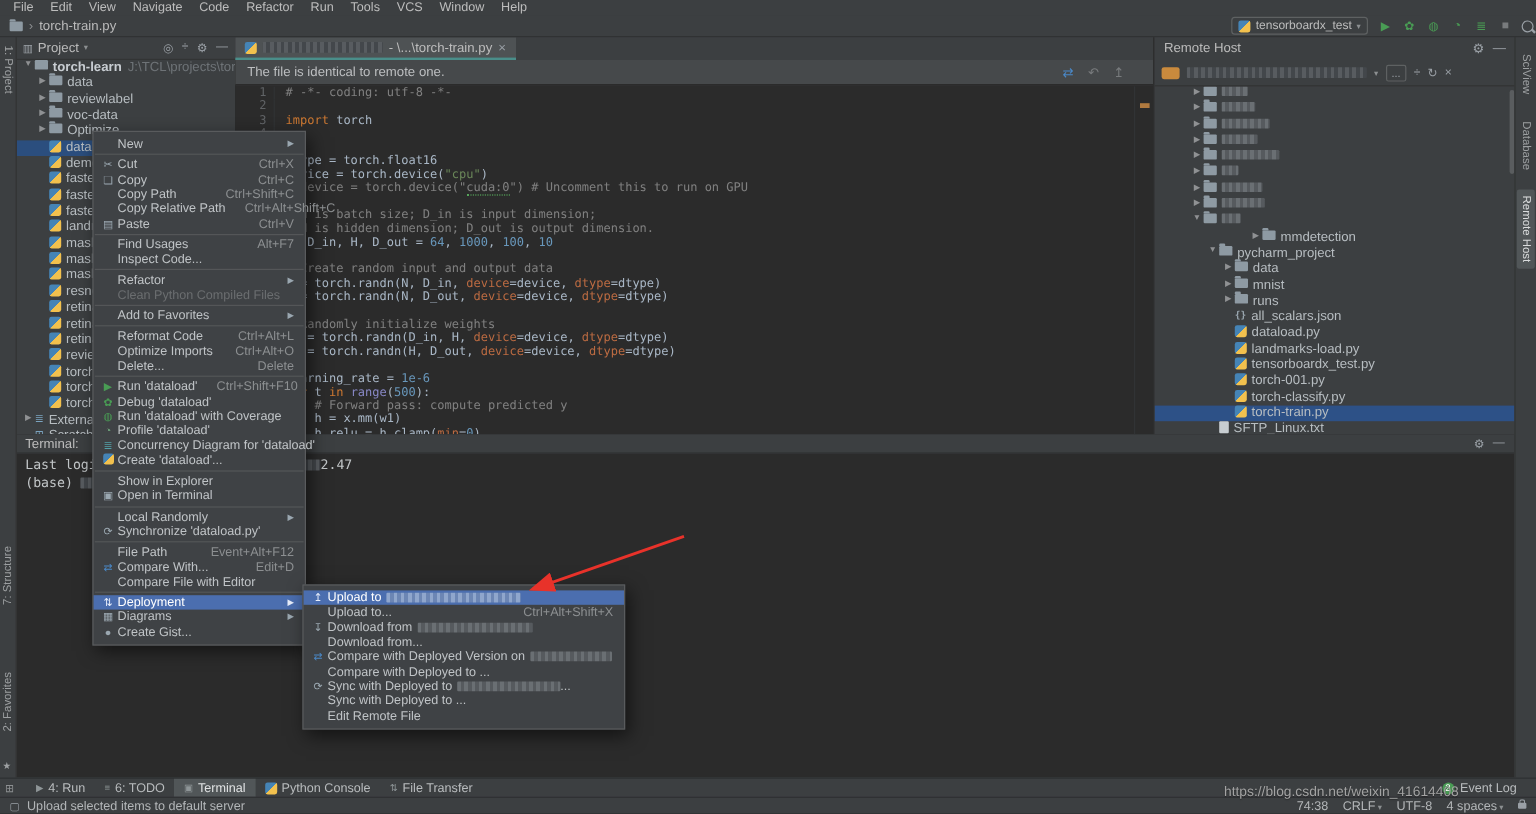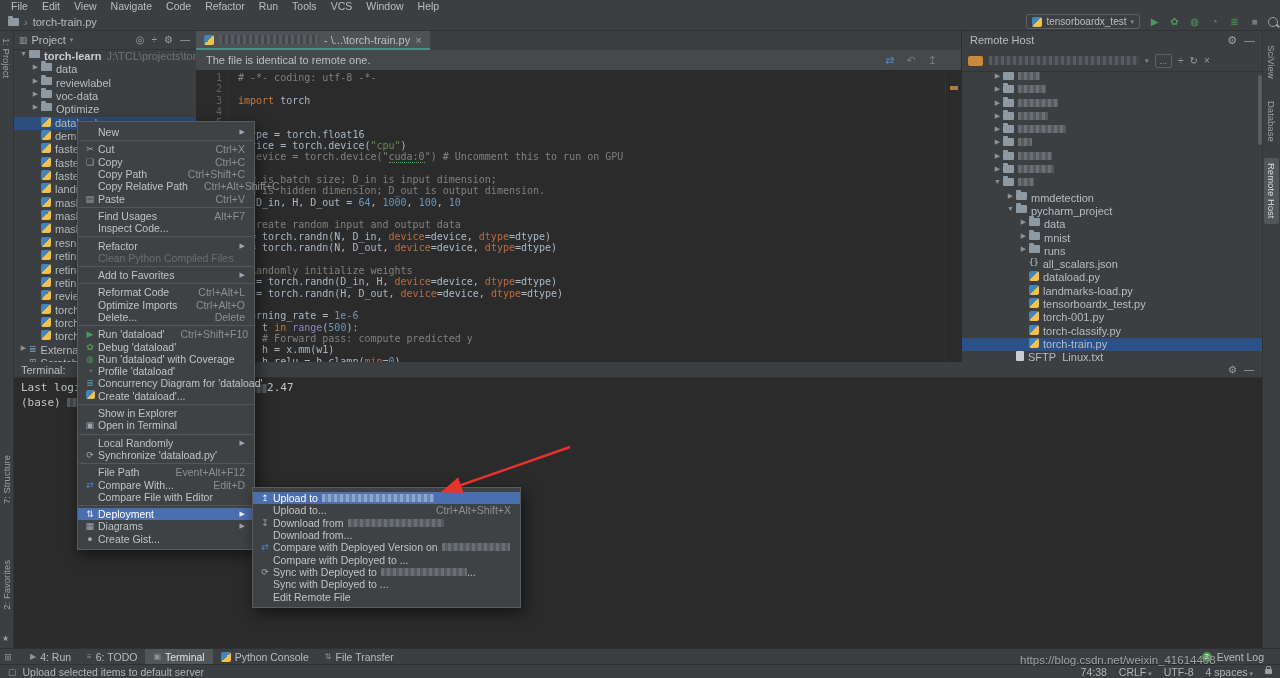--- a/index.html
+++ b/index.html
@@ -109,21 +109,21 @@
   .btab .glyph{font-size:8px;color:#8f9698;}
   #eventlog{margin-left:auto;display:flex;align-items:center;gap:5px;padding-right:16px;}
   #statusbar{position:absolute;left:0;top:664px;width:1280px;height:14px;background:#3c3f41;border-top:1px solid #2f3133;
              display:flex;align-items:center;font-size:10.5px;color:#b3b6b8;padding:0 8px;gap:6px;z-index:6;box-sizing:border-box;}
   #statusright{margin-left:auto;display:flex;gap:12px;align-items:center;padding-right:6px;}
   .dd::after{content:" ▾";font-size:7px;color:#8c8f91;}
 
   
   .popup{position:absolute;background:#3f4245;border:1px solid #595b5d;box-shadow:3px 5px 14px rgba(0,0,0,.55);
          padding:4px 0;font-size:10.5px;z-index:30;}
-  #ctxmenu{left:77px;top:121px;width:176px;}
+  #ctxmenu{left:77px;top:109px;width:176px;}
   #submenu{left:252px;top:487px;width:267px;z-index:31;}
   .mi{display:flex;align-items:center;height:12.3px;padding:0 9px 0 4px;color:#c0c4c7;white-space:nowrap;}
   .mic{width:16px;flex:none;text-align:center;font-size:9px;color:#9aa7b0;}
   .ico-py-s{width:9px;height:9px;border-radius:2px;background:linear-gradient(135deg,#4584b6 50%,#f2c14e 50%);
             display:inline-block;}
   .msc{margin-left:auto;color:#8c8f91;padding-left:16px;}
   .subarr{margin-left:auto;font-size:7px;color:#9aa7b0;padding-left:10px;}
   .mi.hl{background:#4b6eaf;color:#ffffff;}
   .mi.hl .mic,.mi.hl .msc,.mi.hl .subarr{color:#e8eefb;}
   .mi.dis{color:#6b6e70;}
@@ -439,21 +439,21 @@
         <div class="trow" style="padding-left: 30px;">
           <span class="arr">▶</span>
           <span class="ico-folder"></span>
           <span class="red" style="width: 36px;"></span>
         </div>
         <div class="trow" style="padding-left: 30px;">
           <span class="arr">▼</span>
           <span class="ico-folder"></span>
           <span class="red" style="width: 16px;"></span>
         </div>
-        <div class="trow" style="padding-left: 43px;">
+        <div class="trow" style="padding-left: 43px; margin-left: 36px;">
           <span class="arr">▶</span>
           <span class="ico-folder"></span>
           <span class="tl">mmdetection</span>
         </div>
         <div class="trow" style="padding-left: 43px;">
           <span class="arr">▼</span>
           <span class="ico-folder"></span>
           <span class="tl">pycharm_project</span>
         </div>
         <div class="trow" style="padding-left: 56px;">

